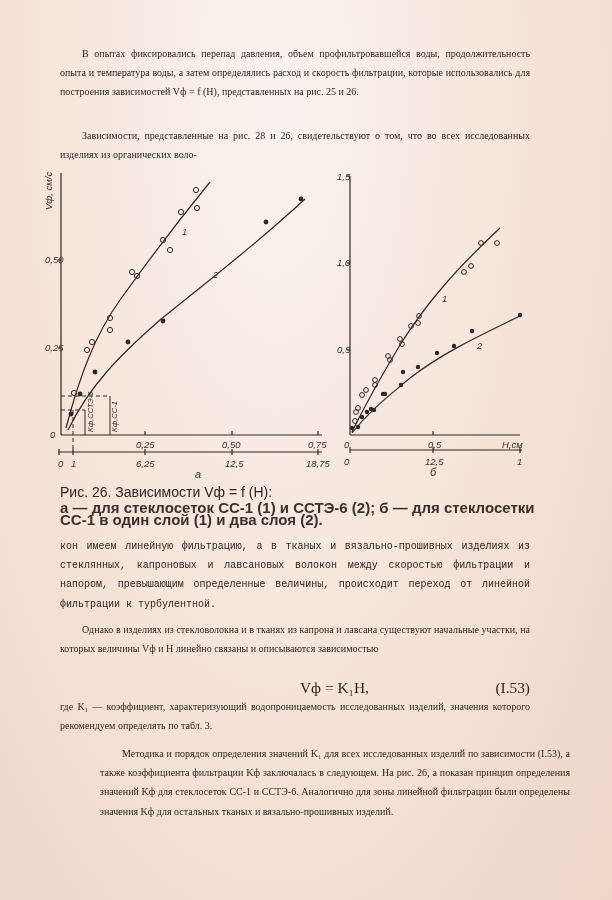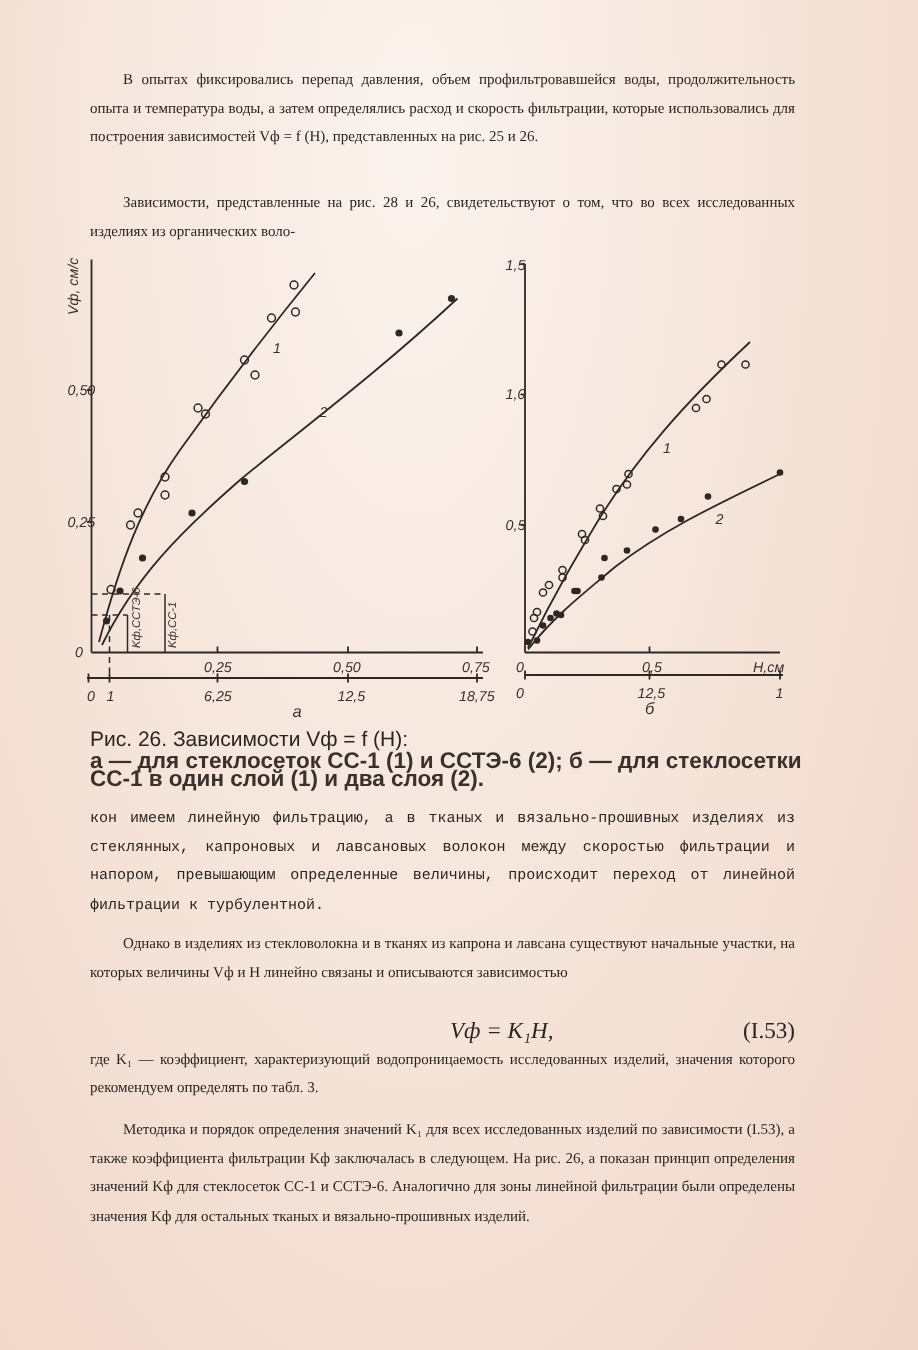--- a/index.html
+++ b/index.html
@@ -18,24 +18,24 @@
   }
   .para.indent { text-indent:22px; }
   #p1 { top:44px; }
   #p2 { top:126px; }
   #figure { position:absolute; left:0; top:0; width:612px; height:520px; }
   #caption-title { position:absolute; left:60px; top:484px; font-size:14px; font-family:"Liberation Sans","DejaVu Sans",sans-serif; }
   #caption-body { position:absolute; left:60px; top:502px; width:478px; font-size:15px; line-height:12px; font-family:"Liberation Sans","DejaVu Sans",sans-serif; font-weight:bold; color:#3a302c; }
   #p3 { top:537px;font-family:Liberation Mono, monospace; }
   #p4 { top:620px; }
   #formula { position:absolute; left:60px; top:678px; width:470px; font-size:15.4px; line-height:19.2px; }
-  #formula .eq { position:absolute; left:240px; font-style:italic; }
+  #formula .eq { position:absolute; left:240px; }
   #formula .num { position:absolute; right:0; }
   #p5 { top:697px; }
-  #p6 { top:744px; }
+  #p6 { top:744px;margin-left:40px; }
   #page-number { position:absolute; left:517px; top:908px; font-size:14px; font-family:Liberation Sans, sans-serif; }
   svg text { font-family:"Liberation Sans","DejaVu Sans",sans-serif; font-style:italic; fill:#3a302c; }
 </style>
 </head>
 <body>
 
 <p class="para indent" id="p1">В опытах фиксировались перепад давления, объем профильтровавшейся воды, продолжительность опыта и температура воды, а затем определялись расход и скорость фильтрации, которые использовались для построения зависимостей Vф = f (H), представленных на рис. 25 и 26.</p>
 <p class="para indent" id="p2">Зависимости, представленные на рис. 28 и 26, свидетельствуют о том, что во всех исследованных изделиях из органических воло-</p>
 
 <svg id="figure" viewBox="0 0 612 520" xmlns="http://www.w3.org/2000/svg">

